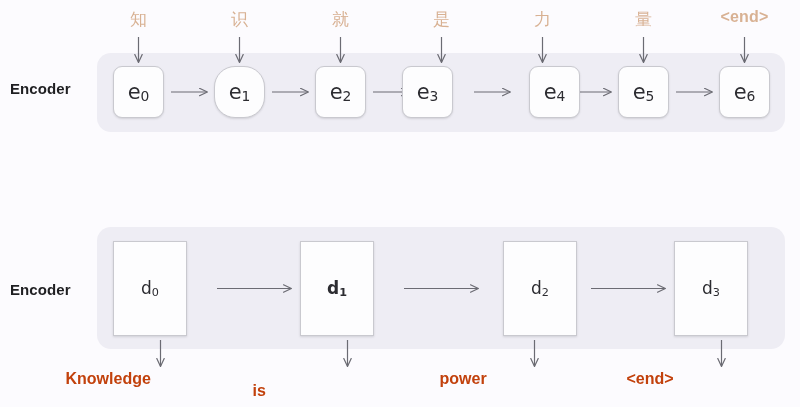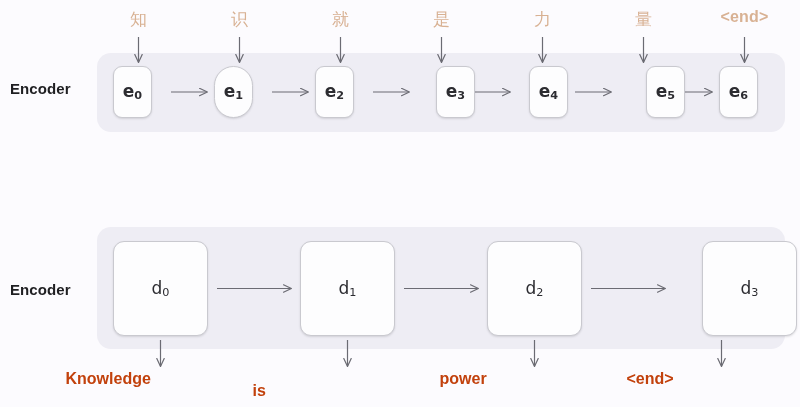--- a/index.html
+++ b/index.html
@@ -45,22 +45,22 @@
     border: 1px solid #c9c9cf;
     border-radius: 9px;
     box-shadow: 0 1px 2px rgba(60,60,70,0.16);
     display: flex;
     align-items: center;
     justify-content: center;
     color: #2c2c31;
     font-family: "DejaVu Sans", "Liberation Sans", sans-serif;
     user-select: none;
   }
-  .cell.enc { width: 39px; height: 52px; top: 66px; font-size: 17px; font-weight: bold; }
-  .cell.dec { width: 95px; height: 95px; top: 241px; font-size: 17px; border-radius: 11px; }
+  .cell.enc { width: 51px; height: 52px; top: 66px; font-size: 21px; }
+  .cell.dec { width: 74px; height: 95px; top: 241px; font-size: 17px; border-radius: 0; }
   .cell sub { font-size: 0.66em; vertical-align: -0.18em; letter-spacing: 0; }
 
   
   .token-top {
     position: absolute;
     top: 8px;
     width: 90px;
     text-align: center;
     font-size: 17px;
     color: #d8b193;
@@ -149,44 +149,44 @@
   <div id="encoder-cells">
       <div class="cell enc" style="left: 113px;">
         <span>e<sub>0</sub></span>
       </div>
       <div class="cell enc" style="left: 214px; border-radius: 21px;">
         <span>e<sub>1</sub></span>
       </div>
       <div class="cell enc" style="left: 315px;">
         <span>e<sub>2</sub></span>
       </div>
-      <div class="cell enc" style="left: 436px; justify-content: center;">
+      <div class="cell enc" style="left: 402px; justify-content: center;">
         <span>e<sub>3</sub></span>
       </div>
       <div class="cell enc" style="left: 529px;">
         <span>e<sub>4</sub></span>
       </div>
-      <div class="cell enc" style="left: 618px; margin-left: 28px;">
+      <div class="cell enc" style="left: 618px;">
         <span>e<sub>5</sub></span>
       </div>
       <div class="cell enc" style="left: 719px; text-align: center;">
         <span>e<sub>6</sub></span>
       </div>
     </div>
   <div id="decoder-cells">
       <div class="cell dec" style="left: 113px;">
         <span>d<sub>0</sub></span>
       </div>
-      <div class="cell dec" style="left: 300px;">
+      <div class="cell dec" style="left: 300px; font-weight: bold;">
         <span>d<sub>1</sub></span>
       </div>
-      <div class="cell dec" style="left: 487px;">
+      <div class="cell dec" style="left: 503px;">
         <span>d<sub>2</sub></span>
       </div>
-      <div class="cell dec" style="left: 702px;">
+      <div class="cell dec" style="left: 674px;">
         <span>d<sub>3</sub></span>
       </div>
     </div>
   <div id="decoder-tokens">
       <div class="token-bottom" style="left: 65.5px;">Knowledge</div>
       <div class="token-bottom" style="left: 252.5px; margin-top: 12px;">is</div>
       <div class="token-bottom" style="left: 439.5px;">power</div>
       <div class="token-bottom" style="left: 626.5px;">&lt;end&gt;</div>
     </div>
 

